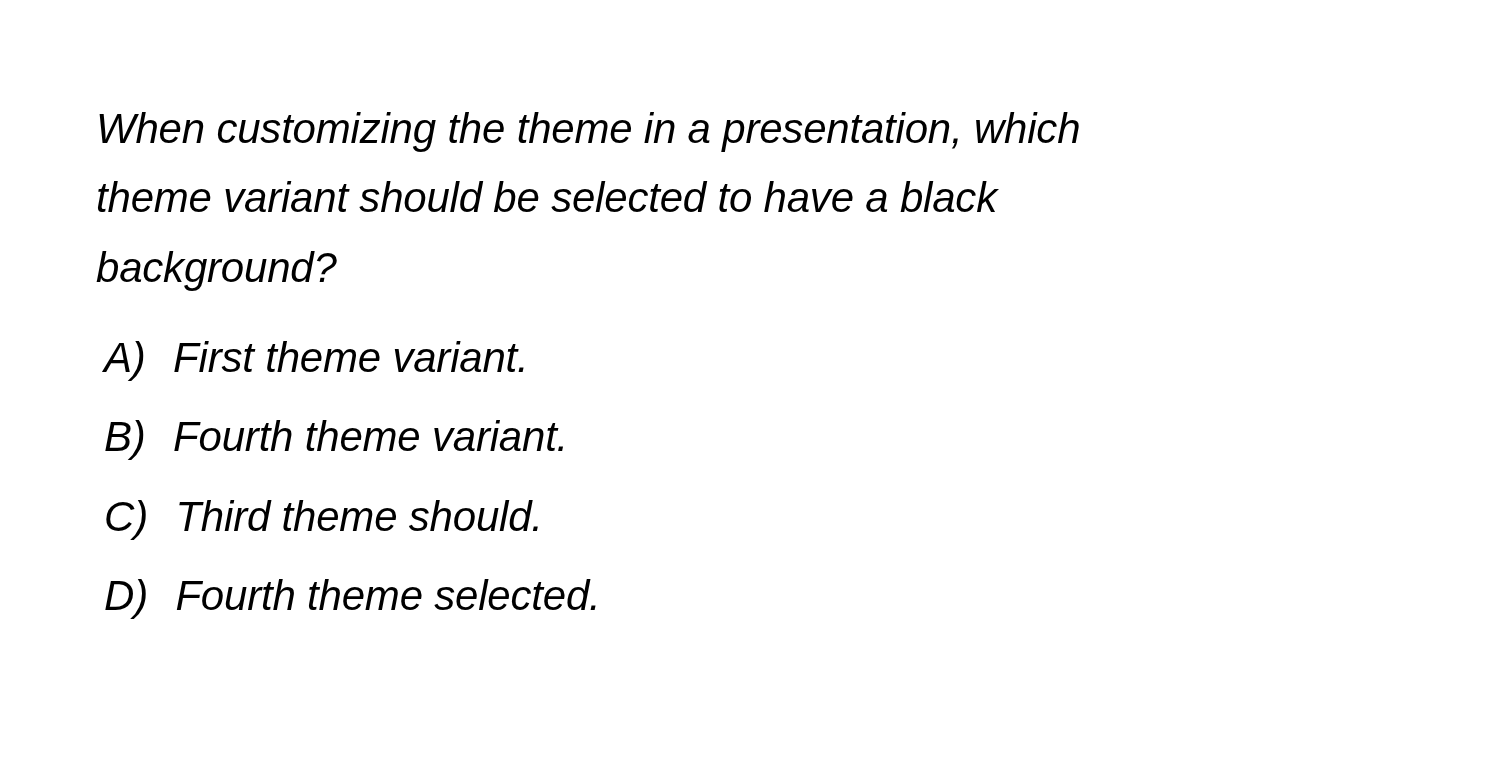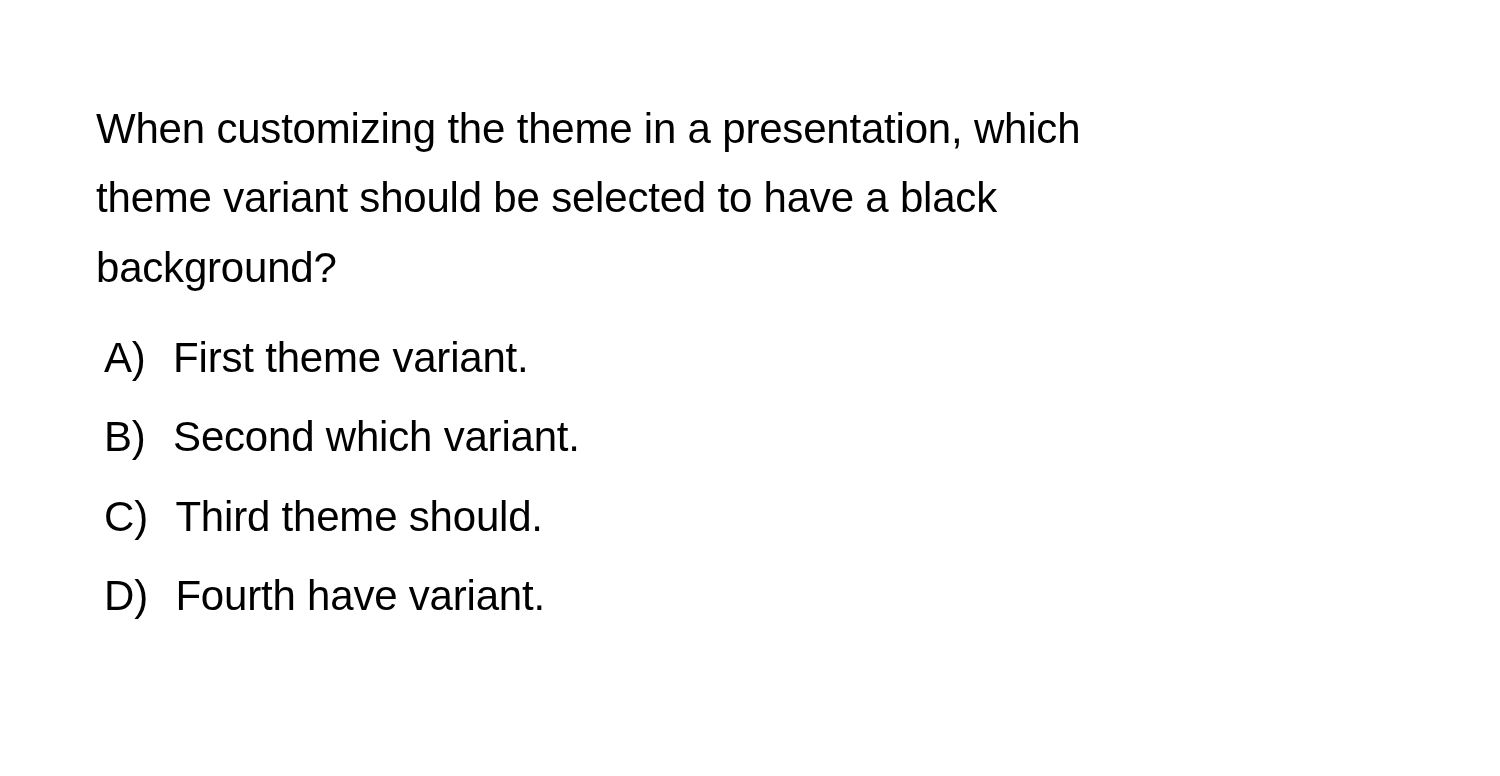--- a/index.html
+++ b/index.html
@@ -1,18 +1,19 @@
 <!DOCTYPE html>
 <html><head>
   <meta charset="utf-8">
   <style>
     * {
       margin: 8px;
       padding: 0;
       box-sizing: border-box;
+      font-style: italic;
     }
     body {
       width: 1500px;
       height: 776px;
       background-color: #ffffff;
       font-family: -apple-system, BlinkMacSystemFont, "Segoe UI", Helvetica, Arial, sans-serif;
       color: #000000;
       padding-left: 72px;
       padding-top: 70px;
     }
@@ -36,24 +37,24 @@
 
 <div class="question-text">When customizing the theme in a presentation, which theme variant should be selected to have a black background?</div>
 
 <div class="option">
   <span>A)</span>
   <span>First theme variant.</span>
 </div>
 
 <div class="option">
   <span>B)</span>
-  <span>Second which variant.</span>
+  <span>Fourth theme variant.</span>
 </div>
 
 <div class="option">
   <span>C)</span>
   <span>Third theme should.</span>
 </div>
 
 <div class="option">
   <span>D)</span>
-  <span>Fourth have variant.</span>
+  <span>Fourth theme selected.</span>
 </div>
 
 </body></html>

